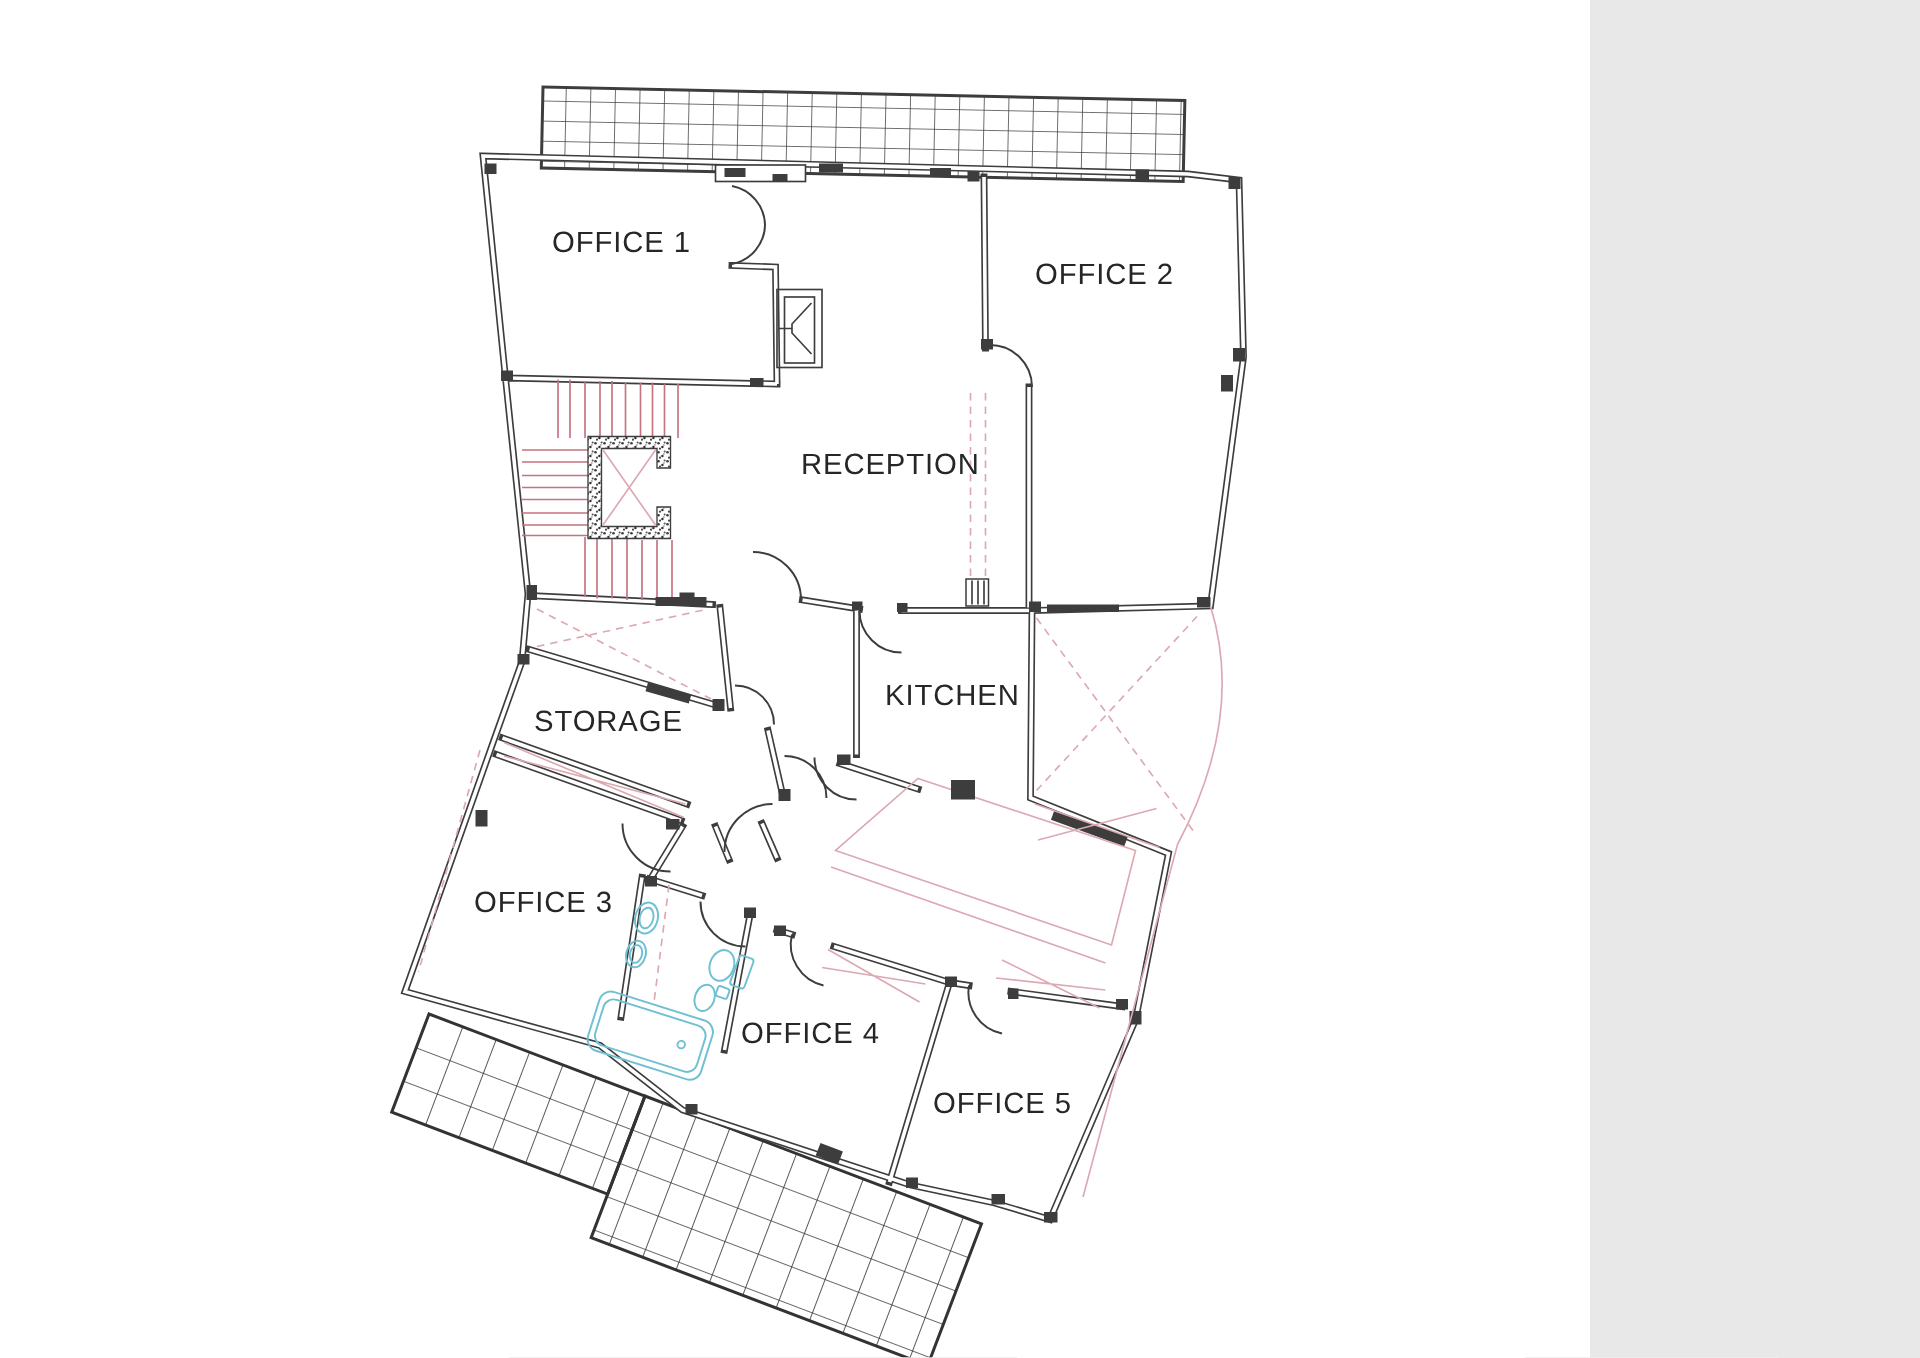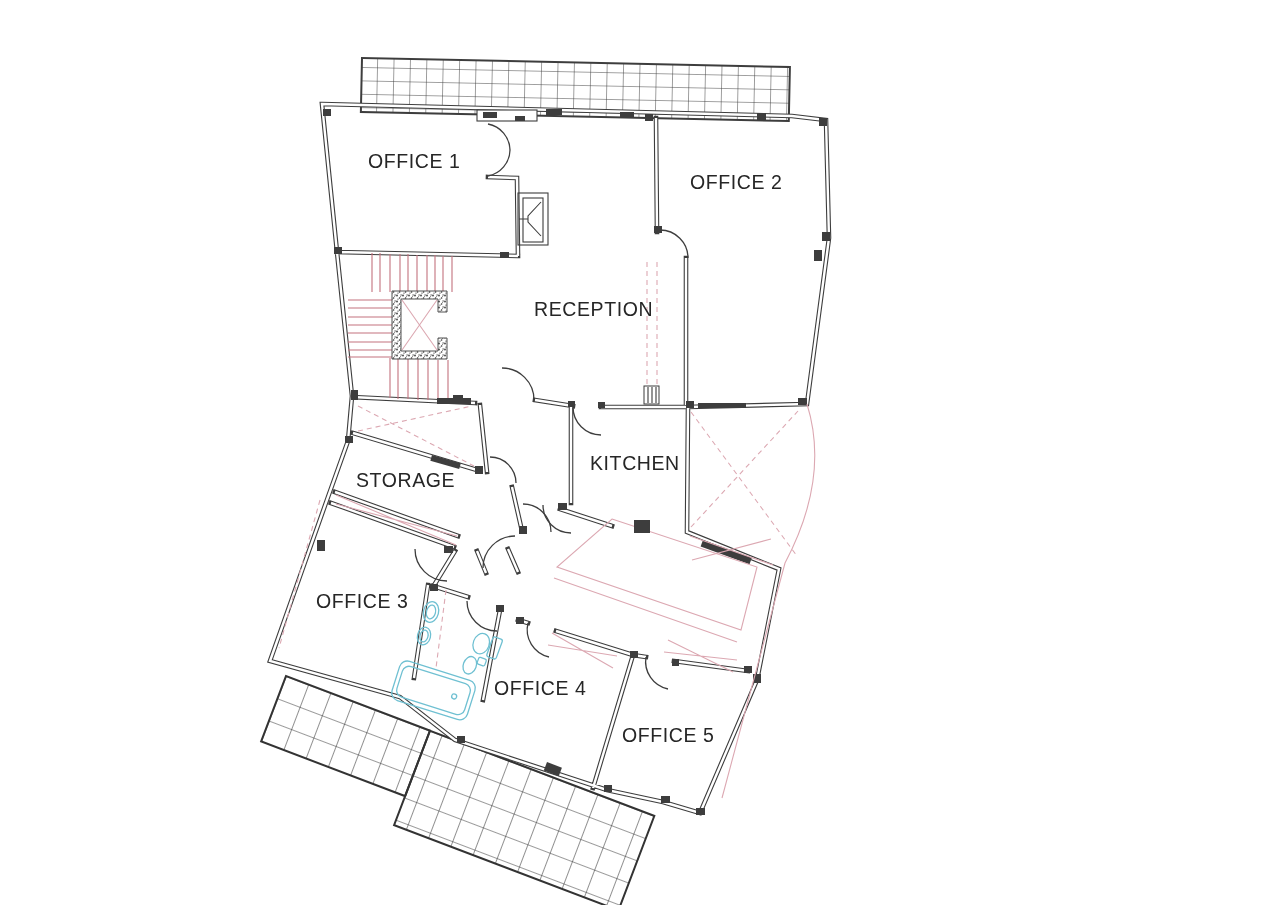--- a/index.html
+++ b/index.html
@@ -4,21 +4,21 @@
 <style>
   :root{
     --wall:#3d3d3d;
     --accent-pink:#c4737f;
     --accent-pink-light:#dca8b2;
     --fixture-cyan:#6fc0d2;
     --label-text:#262626;
     --paper:#ffffff;
   }
   html,body{margin:0;padding:0;background:#e8e8e8;}
-  #page{position:relative;width:1280px;height:905px;background:var(--paper);overflow:hidden;
+  #page{position:relative;width:1060px;height:905px;background:var(--paper);overflow:hidden;
         font-family:"Liberation Sans",sans-serif;}
   svg{position:absolute;left:0;top:0;}
   .wd{stroke:var(--wall);stroke-width:4.6;fill:none;stroke-linejoin:miter;stroke-linecap:square;}
   .wl{stroke:var(--paper);stroke-width:2.4;fill:none;stroke-linejoin:miter;stroke-linecap:butt;}
   .thin{stroke:var(--wall);stroke-width:1.1;fill:none;}
   .arc{stroke:var(--wall);stroke-width:1.3;fill:none;}
   .jamb{fill:var(--wall);stroke:none;}
   .pink{stroke:var(--accent-pink);stroke-width:1.1;fill:none;}
   .pinkl{stroke:var(--accent-pink-light);stroke-width:1.1;fill:none;}
   .pinkd{stroke:var(--accent-pink-light);stroke-width:1.1;fill:none;stroke-dasharray:5 4;}

